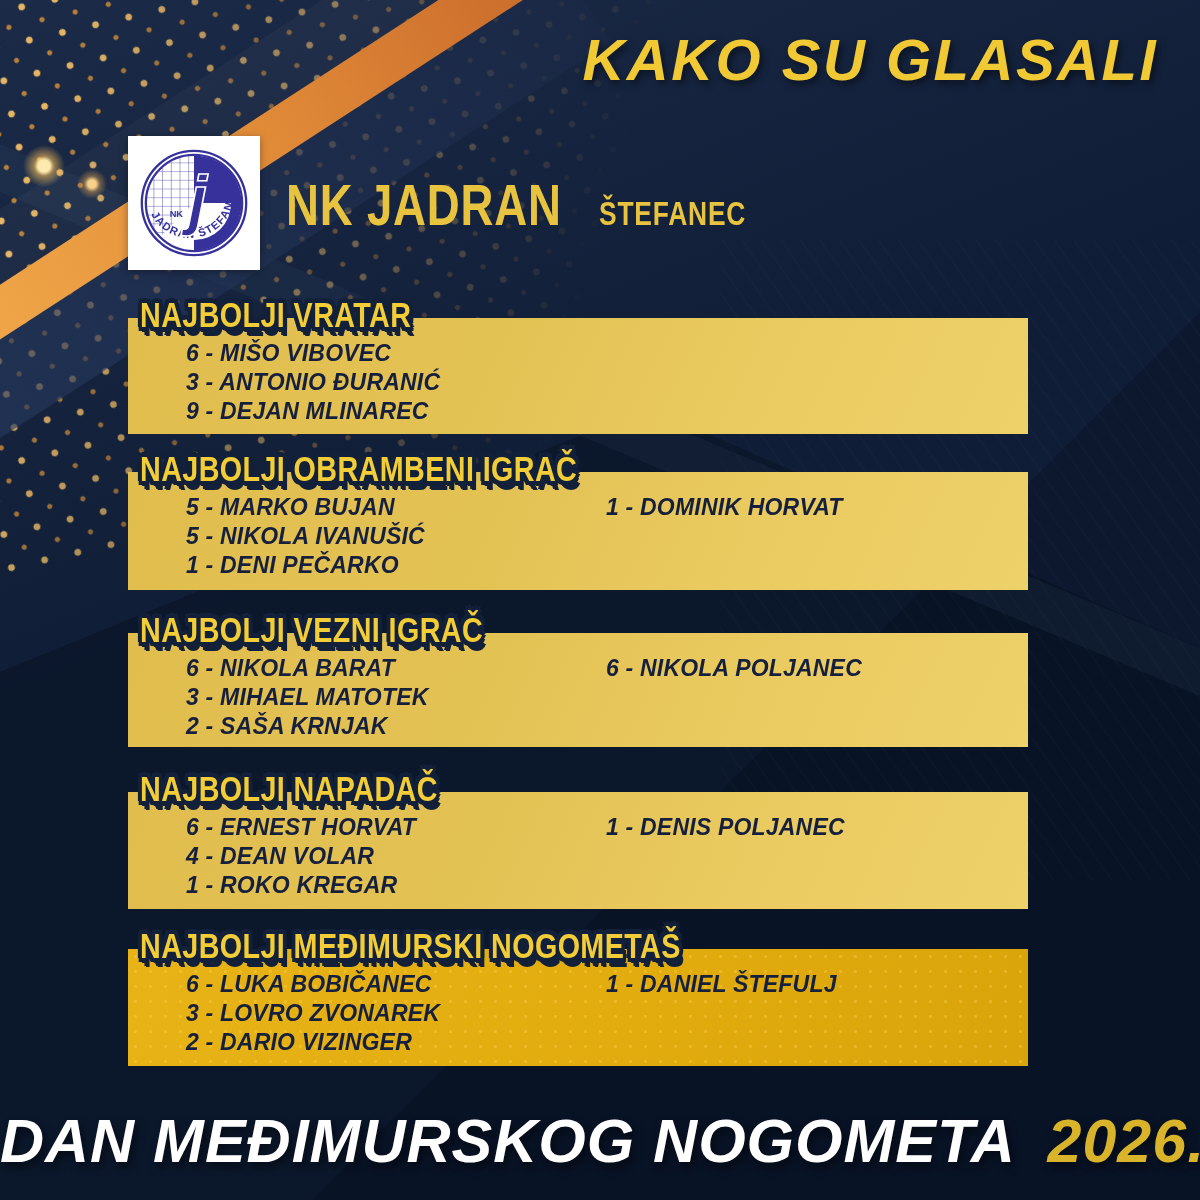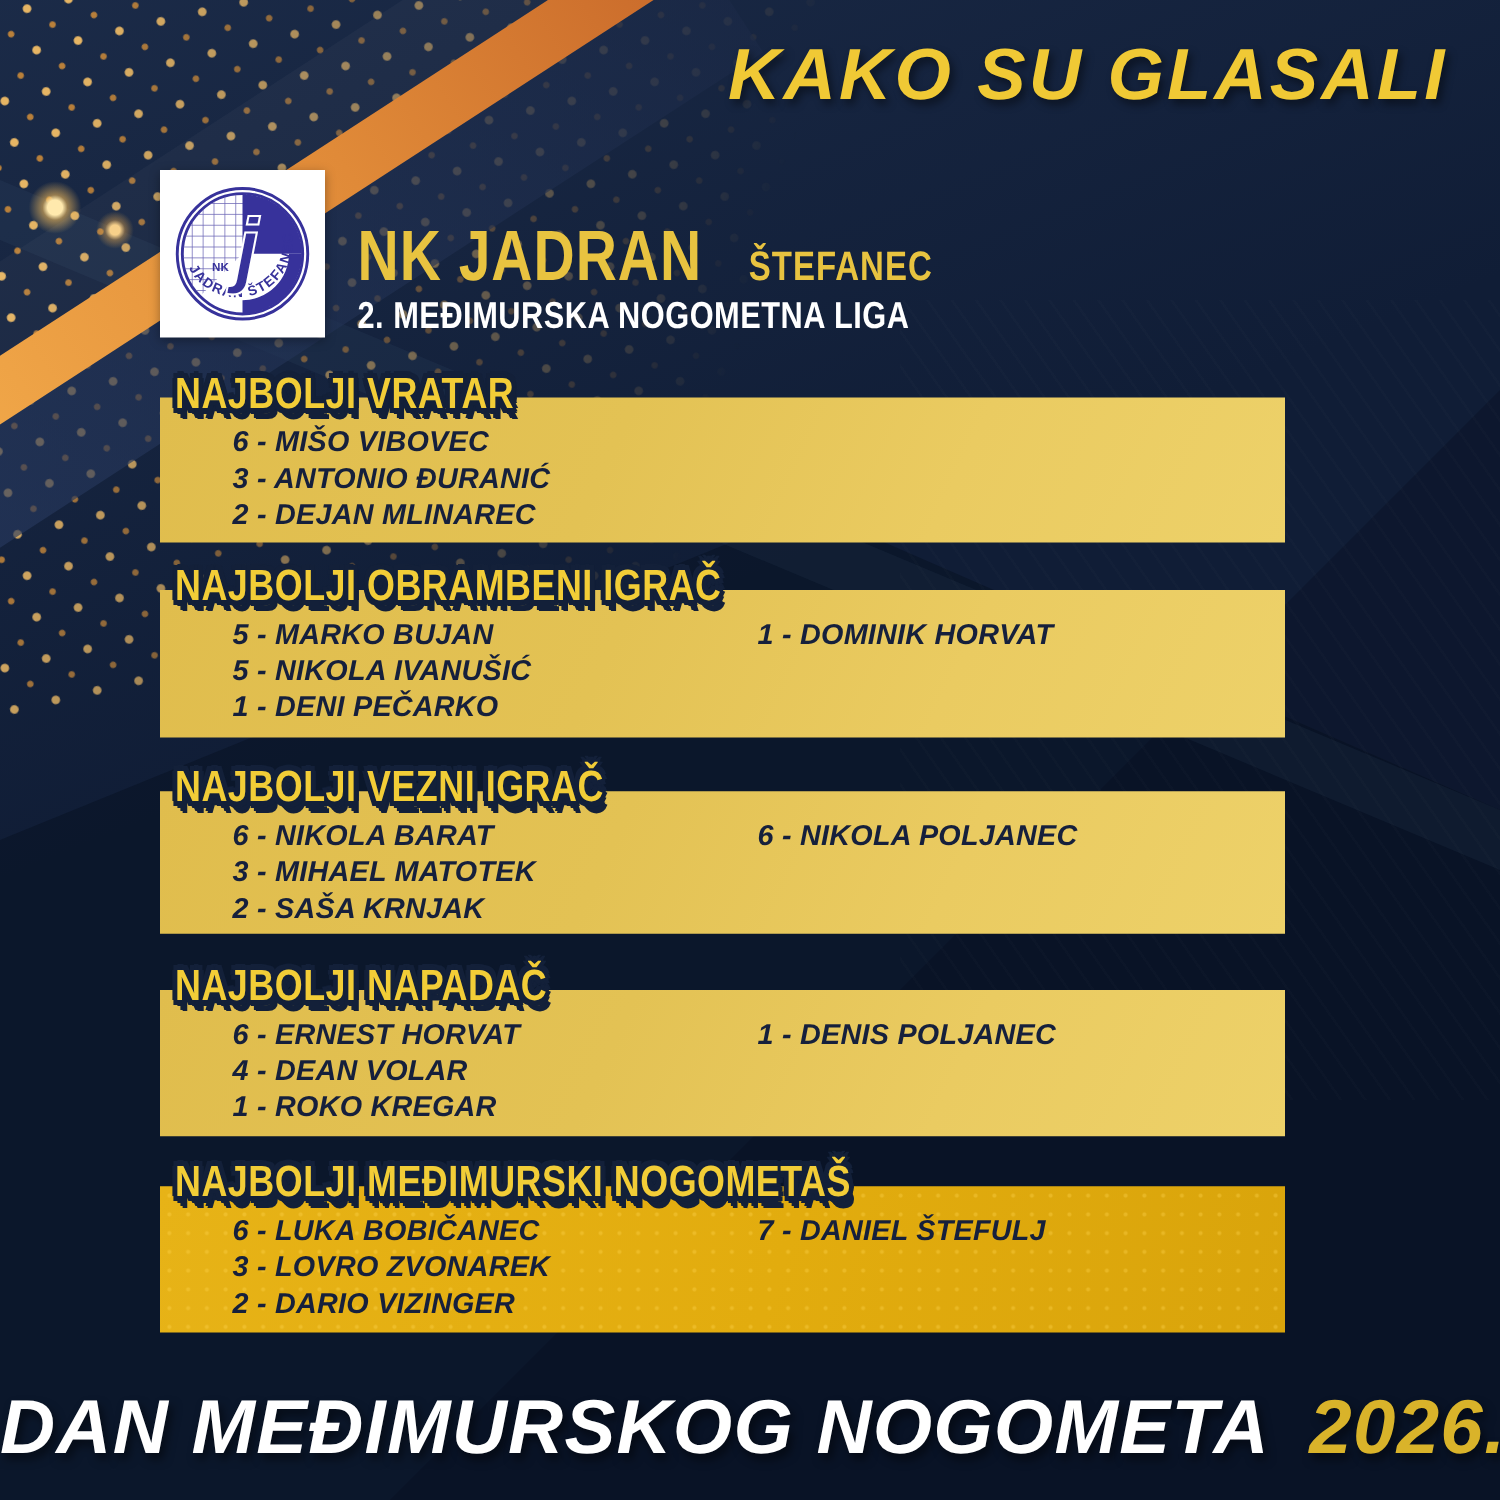--- a/index.html
+++ b/index.html
@@ -130,30 +130,27 @@
       </text>
       <text x="29" y="62" class="crest-arc" font-size="8" fill="#37329b">NK</text>
       <text x="53" y="66" class="crest-arc" font-size="58" font-style="italic" text-anchor="middle" fill="#37329b" stroke="#ffffff" stroke-width="1.4">j</text>
     </svg>
   </div>
 
   <div class="club-name-row">
     <span class="club-name">NK JADRAN</span>
     <span class="club-place">ŠTEFANEC</span>
   </div>
-  <div class="club-league">
-    <span class="cond">2. MEĐIMURSKA NOGOMETNA LIGA</span>
-  </div>
 
   <div id="sections">
       <div class="award-box" style="top: 318px; height: 116px;"></div>
       <div class="award-label" style="top: 295px;"><span class="cond">NAJBOLJI VRATAR</span></div>
       <div class="entry" style="left: 186px; top: 340px;">6 - MIŠO VIBOVEC</div>
       <div class="entry" style="left: 186px; top: 369px;">3 - ANTONIO ĐURANIĆ</div>
-      <div class="entry" style="left: 186px; top: 398px;">2 - DEJAN MLINAREC</div>
+      <div class="entry" style="left: 186px; top: 398px;">9 - DEJAN MLINAREC</div>
       <div class="award-box" style="top: 472px; height: 118px;"></div>
       <div class="award-label" style="top: 449px;"><span class="cond">NAJBOLJI OBRAMBENI IGRAČ</span></div>
       <div class="entry" style="left: 186px; top: 494px;">5 - MARKO BUJAN</div>
       <div class="entry" style="left: 186px; top: 523px;">5 - NIKOLA IVANUŠIĆ</div>
       <div class="entry" style="left: 186px; top: 552px;">1 - DENI PEČARKO</div>
       <div class="entry" style="left: 606px; top: 494px;">1 - DOMINIK HORVAT</div>
       <div class="award-box" style="top: 633px; height: 114px;"></div>
       <div class="award-label" style="top: 610px;"><span class="cond">NAJBOLJI VEZNI IGRAČ</span></div>
       <div class="entry" style="left: 186px; top: 655px; text-align: center;">6 - NIKOLA BARAT</div>
       <div class="entry" style="left: 186px; top: 684px;">3 - MIHAEL MATOTEK</div>
@@ -163,20 +160,20 @@
       <div class="award-label" style="top: 769px;"><span class="cond">NAJBOLJI NAPADAČ</span></div>
       <div class="entry" style="left: 186px; top: 814px;">6 - ERNEST HORVAT</div>
       <div class="entry" style="left: 186px; top: 843px;">4 - DEAN VOLAR</div>
       <div class="entry" style="left: 186px; top: 872px;">1 - ROKO KREGAR</div>
       <div class="entry" style="left: 606px; top: 814px;">1 - DENIS POLJANEC</div>
       <div class="award-box hl" style="top: 949px; height: 117px;"></div>
       <div class="award-label" style="top: 926px;"><span class="cond">NAJBOLJI MEĐIMURSKI NOGOMETAŠ</span></div>
       <div class="entry" style="left: 186px; top: 971px;">6 - LUKA BOBIČANEC</div>
       <div class="entry" style="left: 186px; top: 1000px;">3 - LOVRO ZVONAREK</div>
       <div class="entry" style="left: 186px; top: 1029px;">2 - DARIO VIZINGER</div>
-      <div class="entry" style="left: 606px; top: 971px;">7 - DANIEL ŠTEFULJ</div>
+      <div class="entry" style="left: 606px; top: 971px;">1 - DANIEL ŠTEFULJ</div>
     </div>
 
   <div class="footer">
     <span class="f-white">DAN MEĐIMURSKOG NOGOMETA</span>
     <span class="f-year">2026.</span>
   </div>
 </div>
 
 </body></html>

